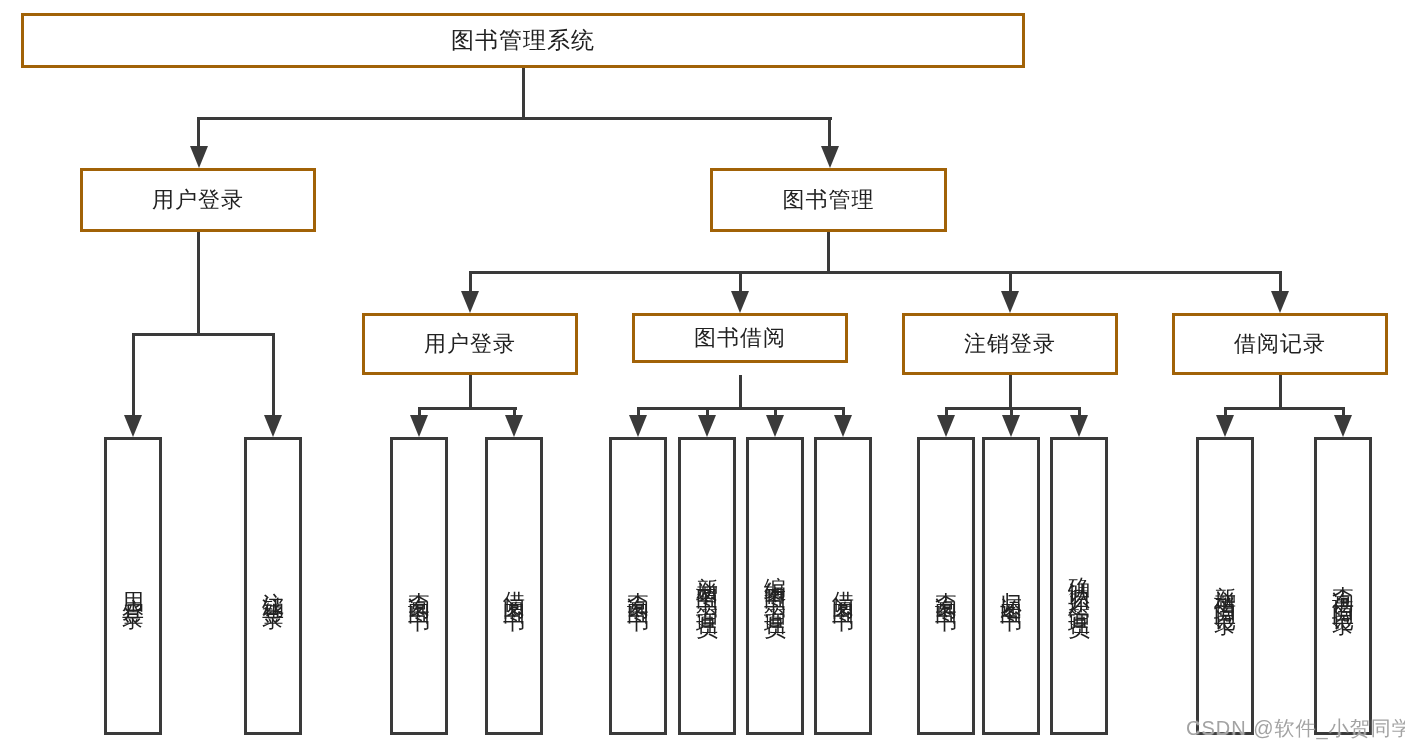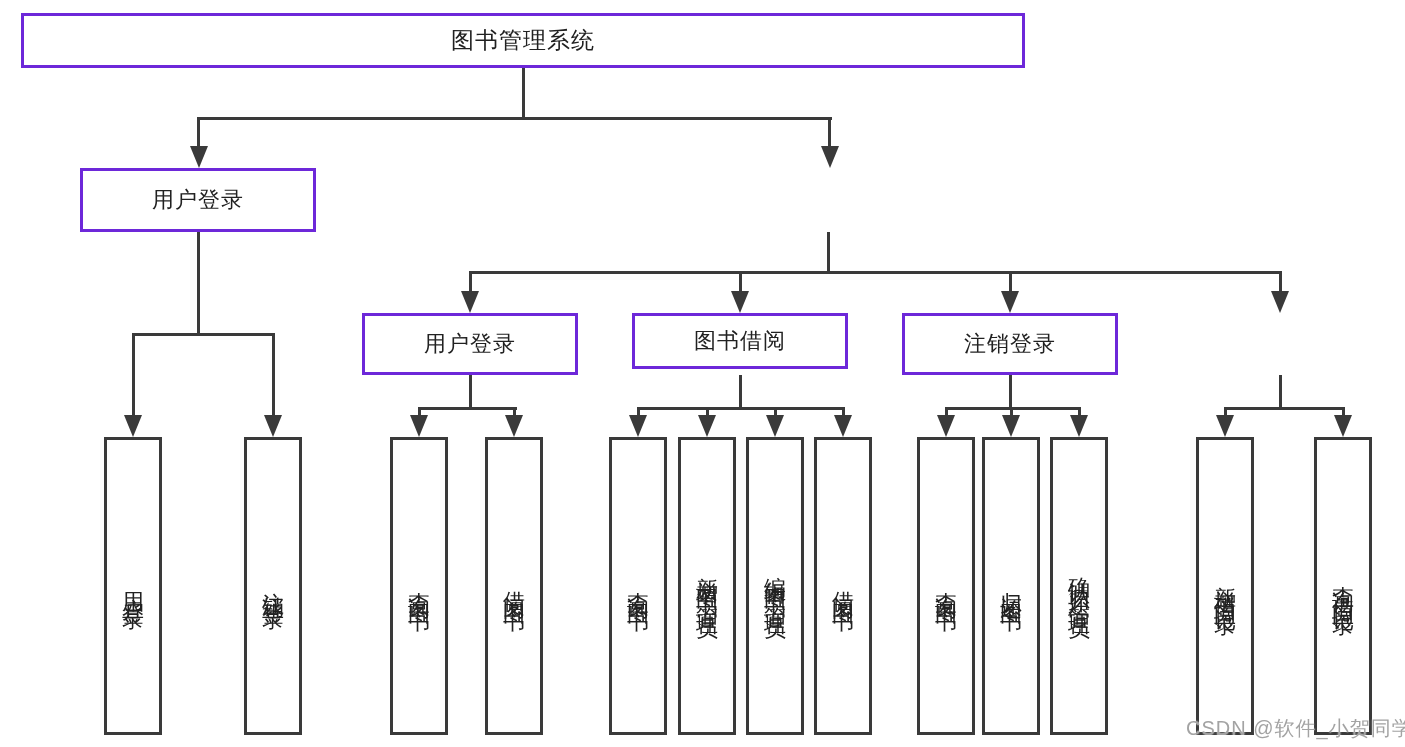--- a/index.html
+++ b/index.html
@@ -6,21 +6,21 @@
   .canvas{
     position:relative;
     width:1405px;height:747px;
     background:#ffffff;
     font-family:"Liberation Sans", sans-serif;
     overflow:hidden;
   }
   .node{
     position:absolute;
     box-sizing:border-box;
-    border:3px solid #6d28d9;
+    border:3px solid #a16207;
     background:#ffffff;
     display:flex;align-items:center;justify-content:center;
     font-size:22px;color:#212121;
     letter-spacing:1px;
     white-space:nowrap;
   }
   .root{font-size:23px;}
   .leaf{
     position:absolute;
     box-sizing:border-box;
@@ -58,29 +58,35 @@
 
 <div class="canvas">
 
   <div class="node root" style="left:21px;top:13px;width:1004px;height:55px;">
     <span>图书管理系统</span>
   </div>
 
   <div class="node" style="left:80px;top:168px;width:236px;height:64px;">
     <span>用户登录</span>
   </div>
+  <div class="node" style="left:710px;top:168px;width:237px;height:64px;">
+    <span>图书管理</span>
+  </div>
 
   <div class="node" style="left:362px;top:313px;width:216px;height:62px;">
     <span>用户登录</span>
   </div>
-  <div class="node" style="left:632px;top:313px;width:216px;height:56px;">
+  <div class="node" style="left:632px;top:313px;width:216px;height:50px;">
     <span>图书借阅</span>
   </div>
   <div class="node" style="left:902px;top:313px;width:216px;height:62px;">
     <span>注销登录</span>
+  </div>
+  <div class="node" style="left:1172px;top:313px;width:216px;height:62px;">
+    <span>借阅记录</span>
   </div>
 
   <div class="leaf" style="left:104px;">
     <span class="vtext">用户登录</span>
   </div>
   <div class="leaf" style="left:244px;">
     <span class="vtext">注销登录</span>
   </div>
 
   <div class="leaf" style="left:390px;">

